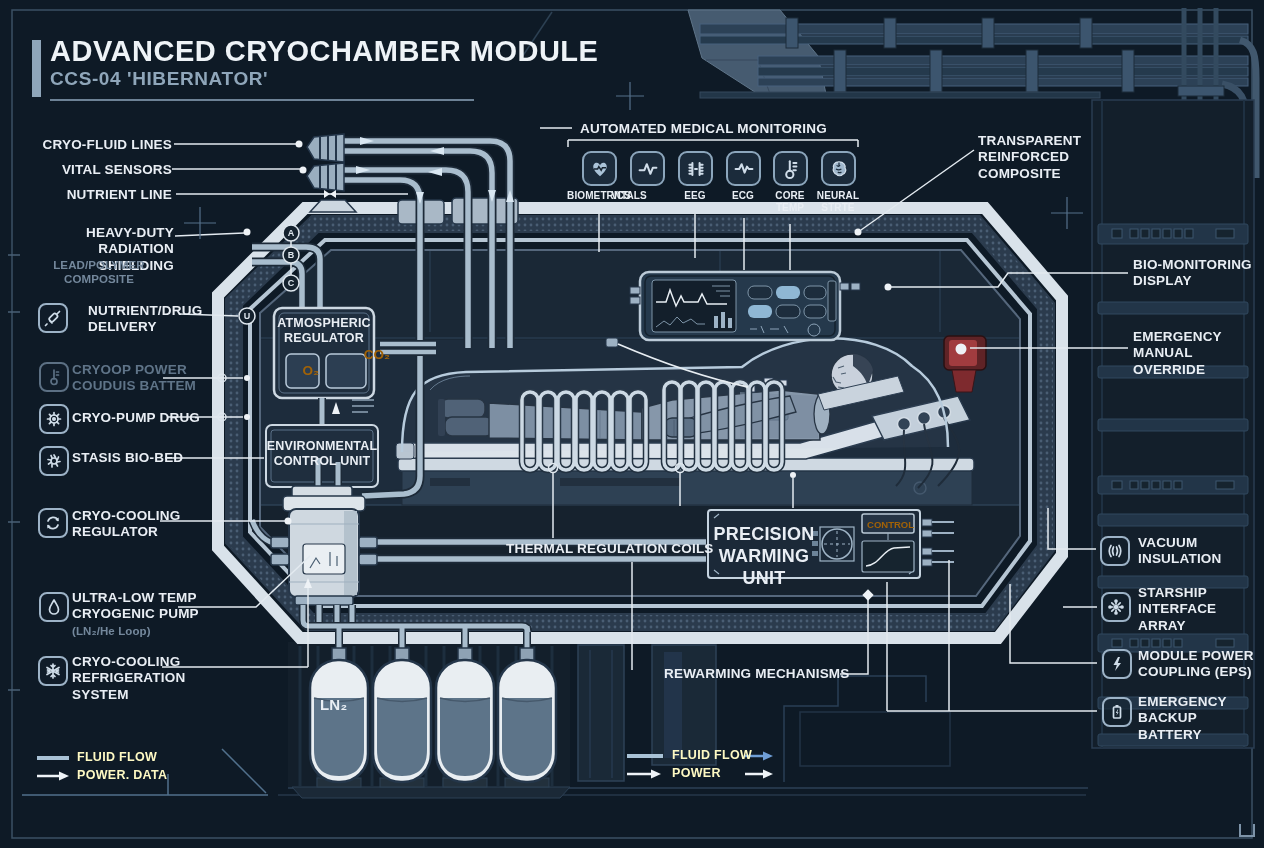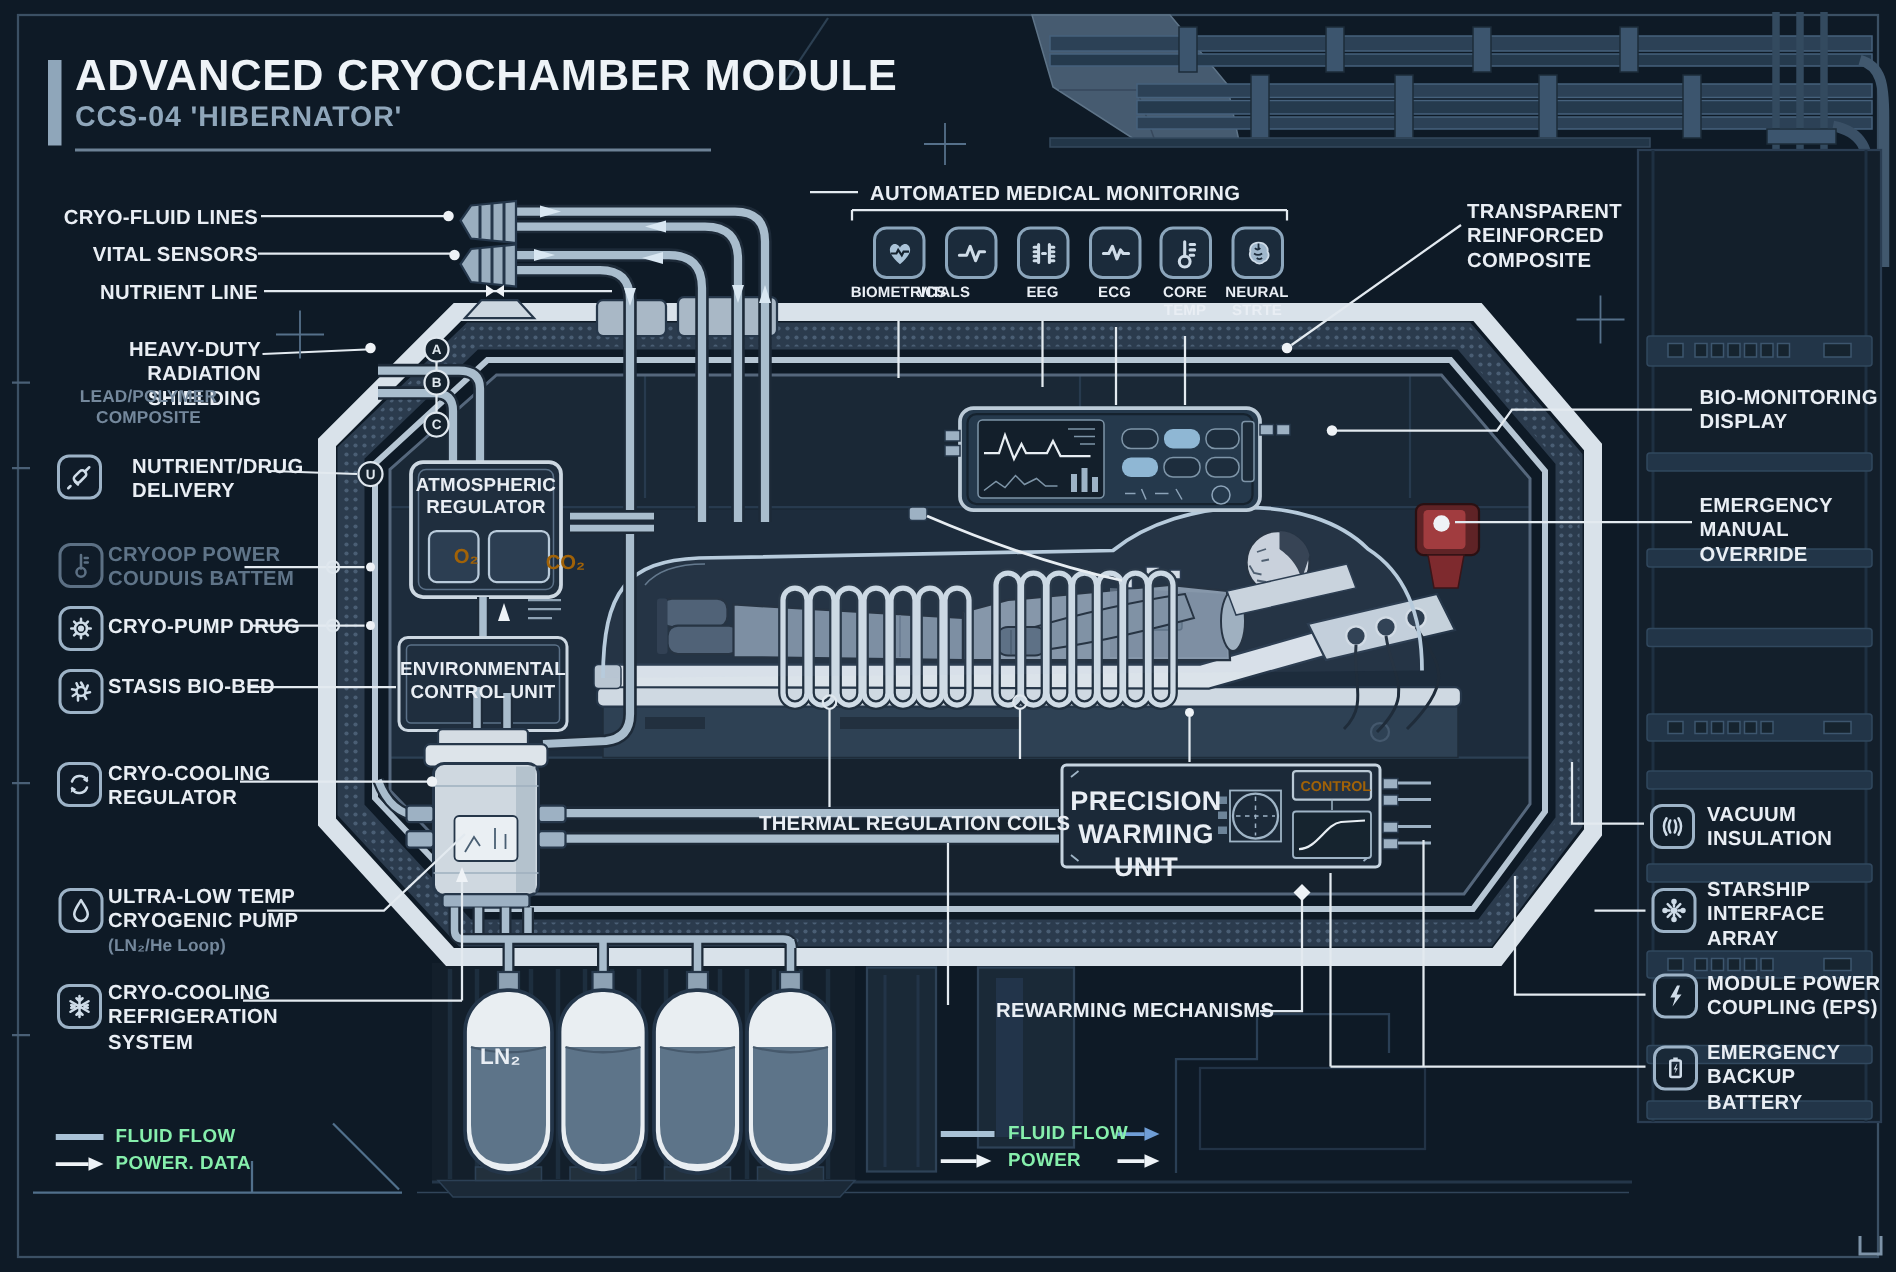--- a/index.html
+++ b/index.html
@@ -22,21 +22,21 @@
   .mlbl{position:absolute;font:bold 10px/1.15 "Liberation Sans",sans-serif;color:#e9eef4;
         text-align:center;white-space:pre-line;width:64px;letter-spacing:.1px;}
   .gi{stroke:#cfdce8;fill:none;stroke-width:1.7;stroke-linecap:round;stroke-linejoin:round}
   .gid{stroke:#5c7084}
   #title-main{position:absolute;left:50px;top:36px;font:bold 29px/1.05 "Liberation Sans",sans-serif;
         color:#eef3f7;letter-spacing:.5px;}
   #title-sub{position:absolute;left:50px;top:69px;font:bold 19px/1.1 "Liberation Sans",sans-serif;
         color:#8fa6ba;letter-spacing:.6px;}
   #title-bar{position:absolute;left:32px;top:40px;width:9px;height:57px;background:#8fa6ba;}
   #title-line{position:absolute;left:50px;top:99px;width:424px;height:2px;background:#6d8296;}
-  .legtxt{position:absolute;font:bold 12.5px/1.2 "Liberation Sans",sans-serif;color:#86efac;letter-spacing:.3px;text-align:center;}
+  .legtxt{position:absolute;font:bold 12.5px/1.2 "Liberation Sans",sans-serif;color:#fef9c3;letter-spacing:.3px;text-align:center;}
   .chip{position:absolute;font:bold 13.5px/1 "Liberation Sans",sans-serif;color:#a16207;text-align:right;}
   .mk{position:absolute;width:16px;height:16px;font:bold 9px/16px "Liberation Sans",sans-serif;
       color:#dfe7ee;text-align:center;}
 </style>
 </head>
 <body>
 
 <div id="stage">
 
 <svg width="1264" height="848" viewBox="0 0 1264 848">
@@ -648,21 +648,21 @@
         <polygon points="10.6,7.5 8.8,11 10.2,11 9.4,13.8 11.6,10.2 10.2,10.2 11.2,7.5" fill="#cfdce8" stroke="none"></polygon>
       </svg>
 </div>
 <div class="lbl" style="left:1138px;top:694px">EMERGENCY
 BACKUP
 BATTERY</div>
 
 <div class="lbl c" style="left:274px;top:316px;width:100px;font-size:12.5px">ATMOSPHERIC
 REGULATOR</div>
 <div class="chip" style="left:286px;top:364px;width:33px">O₂</div>
-<div class="chip" style="left:326px;top:368px;width:64px">CO₂</div>
+<div class="chip" style="left:326px;top:348px;width:64px">CO₂</div>
 <div class="lbl c" style="left:266px;top:439px;width:112px;font-size:12.5px">ENVIRONMENTAL
 CONTROL UNIT</div>
 <div class="lbl" style="left:506px;top:541px">THERMAL REGULATION COILS</div>
 <div class="lbl c" style="left:712px;top:524px;width:104px;font-size:18px">PRECISION
 WARMING UNIT</div>
 <div class="chip" style="left:862px;top:520px;width:52px;font-size:9.5px">CONTROL</div>
 <div class="lbl" style="left:664px;top:666px">REWARMING MECHANISMS</div>
 <div class="lbl" style="left:320px;top:696px;font-size:15px">LN₂</div>
 
 <div class="mk" style="left:283px;top:225px">A</div>

